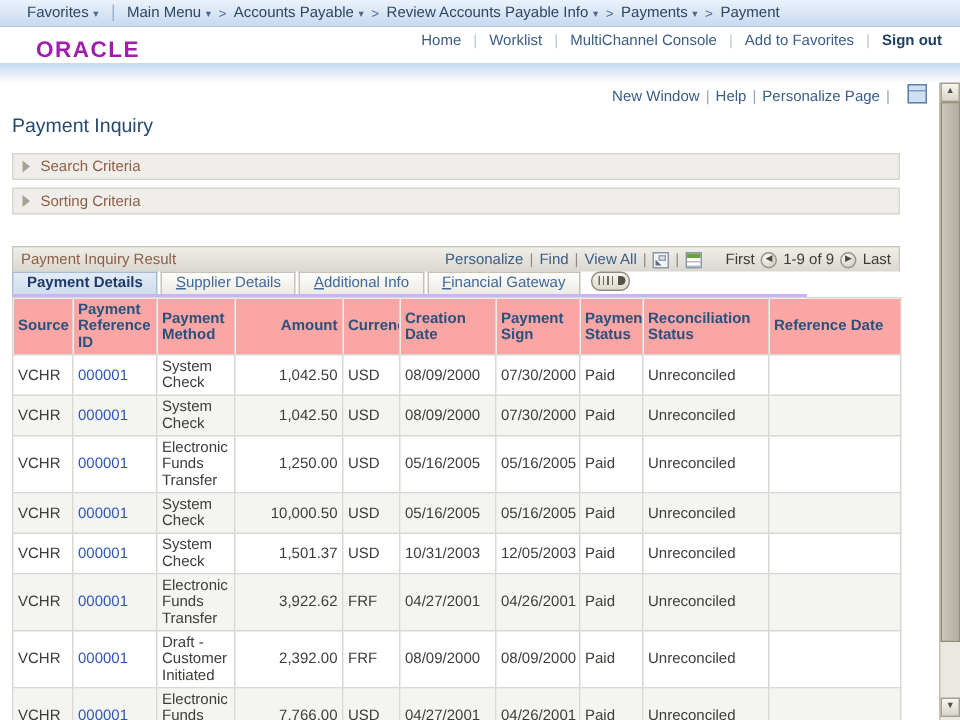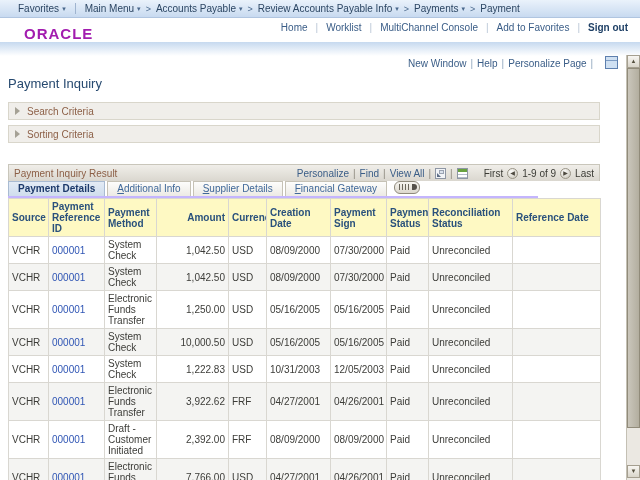--- a/index.html
+++ b/index.html
@@ -74,21 +74,21 @@
     background:linear-gradient(#fdfdfc,#eceae4);color:#3f6899;margin-right:2px;
     white-space:nowrap;cursor:pointer;box-sizing:border-box;
   }
   .tab.active{background:linear-gradient(#e3ebf5,#cfdded);border-color:#a9bbd2;color:#1d3a6b;font-weight:700;}
   .grid-btn{margin:0 0 2px 5px;width:24px;height:11px;border:1px solid #8f8a7c;border-radius:6px;background:linear-gradient(#f7f5f0,#dcd8cd);position:relative;cursor:pointer;flex:none;}
   .grid-btn::before{content:"";position:absolute;left:4px;top:2px;width:11px;height:6px;background:repeating-linear-gradient(90deg,#6b675c 0 1px,transparent 1px 3px);}
   .grid-btn::after{content:"";position:absolute;right:2px;top:2px;width:5px;height:6px;background:#55514a;border-radius:0 3px 3px 0;}
   
   table{border-collapse:collapse;width:592px;table-layout:fixed;font-size:10px;border:1px solid #b9b6ac;}
   th,td{border:1px solid #d9d7d1;padding:2px 3px;vertical-align:middle;line-height:11px;overflow:hidden;text-align:left;}
-  th{background:#fef9c3;color:#2a517c;font-weight:700;}
+  th{background:#fca5a5;color:#2a517c;font-weight:700;}
   tbody tr:nth-child(even){background:#f4f4f2;}
   td{color:#3c3c38;}
   .num{text-align:right;}
   a.cell-link{color:#2f55b4;text-decoration:none;}
   
   .scrollbar{position:absolute;top:55px;right:0;width:14px;height:425px;background:#ebe8e2;border-left:1px solid #c4c0b4;box-sizing:border-box;}
   .sb-btn{position:absolute;left:0;width:13px;height:13px;background:linear-gradient(#f8f6f2,#d9d5ca);border:1px solid #a59f90;text-align:center;line-height:11px;font-size:6px;color:#55503f;box-sizing:border-box;cursor:pointer;}
   .sb-up{top:0;}
   .sb-down{bottom:2px;}
   .sb-thumb{position:absolute;top:13px;left:0;width:13px;height:360px;background:linear-gradient(90deg,#cac6bb,#b3ae9f);border:1px solid #918b7a;box-sizing:border-box;cursor:grab;}
@@ -160,22 +160,22 @@
         <a href="#">First</a>
         <span class="pag-btn">◀</span>
         <span>1-9 of 9</span>
         <span class="pag-btn">▶</span>
         <a href="#">Last</a>
       </span>
     </span>
   </div>
   <div class="tabs" id="tabs">
       <div class="tab active">Payment Details</div>
+      <div class="tab"><u>S</u>upplier Details</div>
       <div class="tab"><u>A</u>dditional Info</div>
-      <div class="tab"><u>S</u>upplier Details</div>
       <div class="tab"><u>F</u>inancial Gateway</div>
       <div class="grid-btn"></div>
     </div>
   <table>
     <colgroup>
       <col style="width:40px">
         <col style="width:56px">
         <col style="width:52px">
         <col style="width:72px">
       <col style="width:38px">
@@ -245,21 +245,21 @@
           <td>05/16/2005</td>
           <td>05/16/2005</td>
           <td>Paid</td>
           <td>Unreconciled</td>
           <td></td>
         </tr>
         <tr>
           <td>VCHR</td>
           <td><a class="cell-link" href="#">000001</a></td>
           <td>System Check</td>
-          <td class="num">1,222.83</td>
+          <td class="num">1,501.37</td>
           <td>USD</td>
           <td>10/31/2003</td>
           <td>12/05/2003</td>
           <td>Paid</td>
           <td>Unreconciled</td>
           <td></td>
         </tr>
         <tr>
           <td>VCHR</td>
           <td><a class="cell-link" href="#">000001</a></td>

